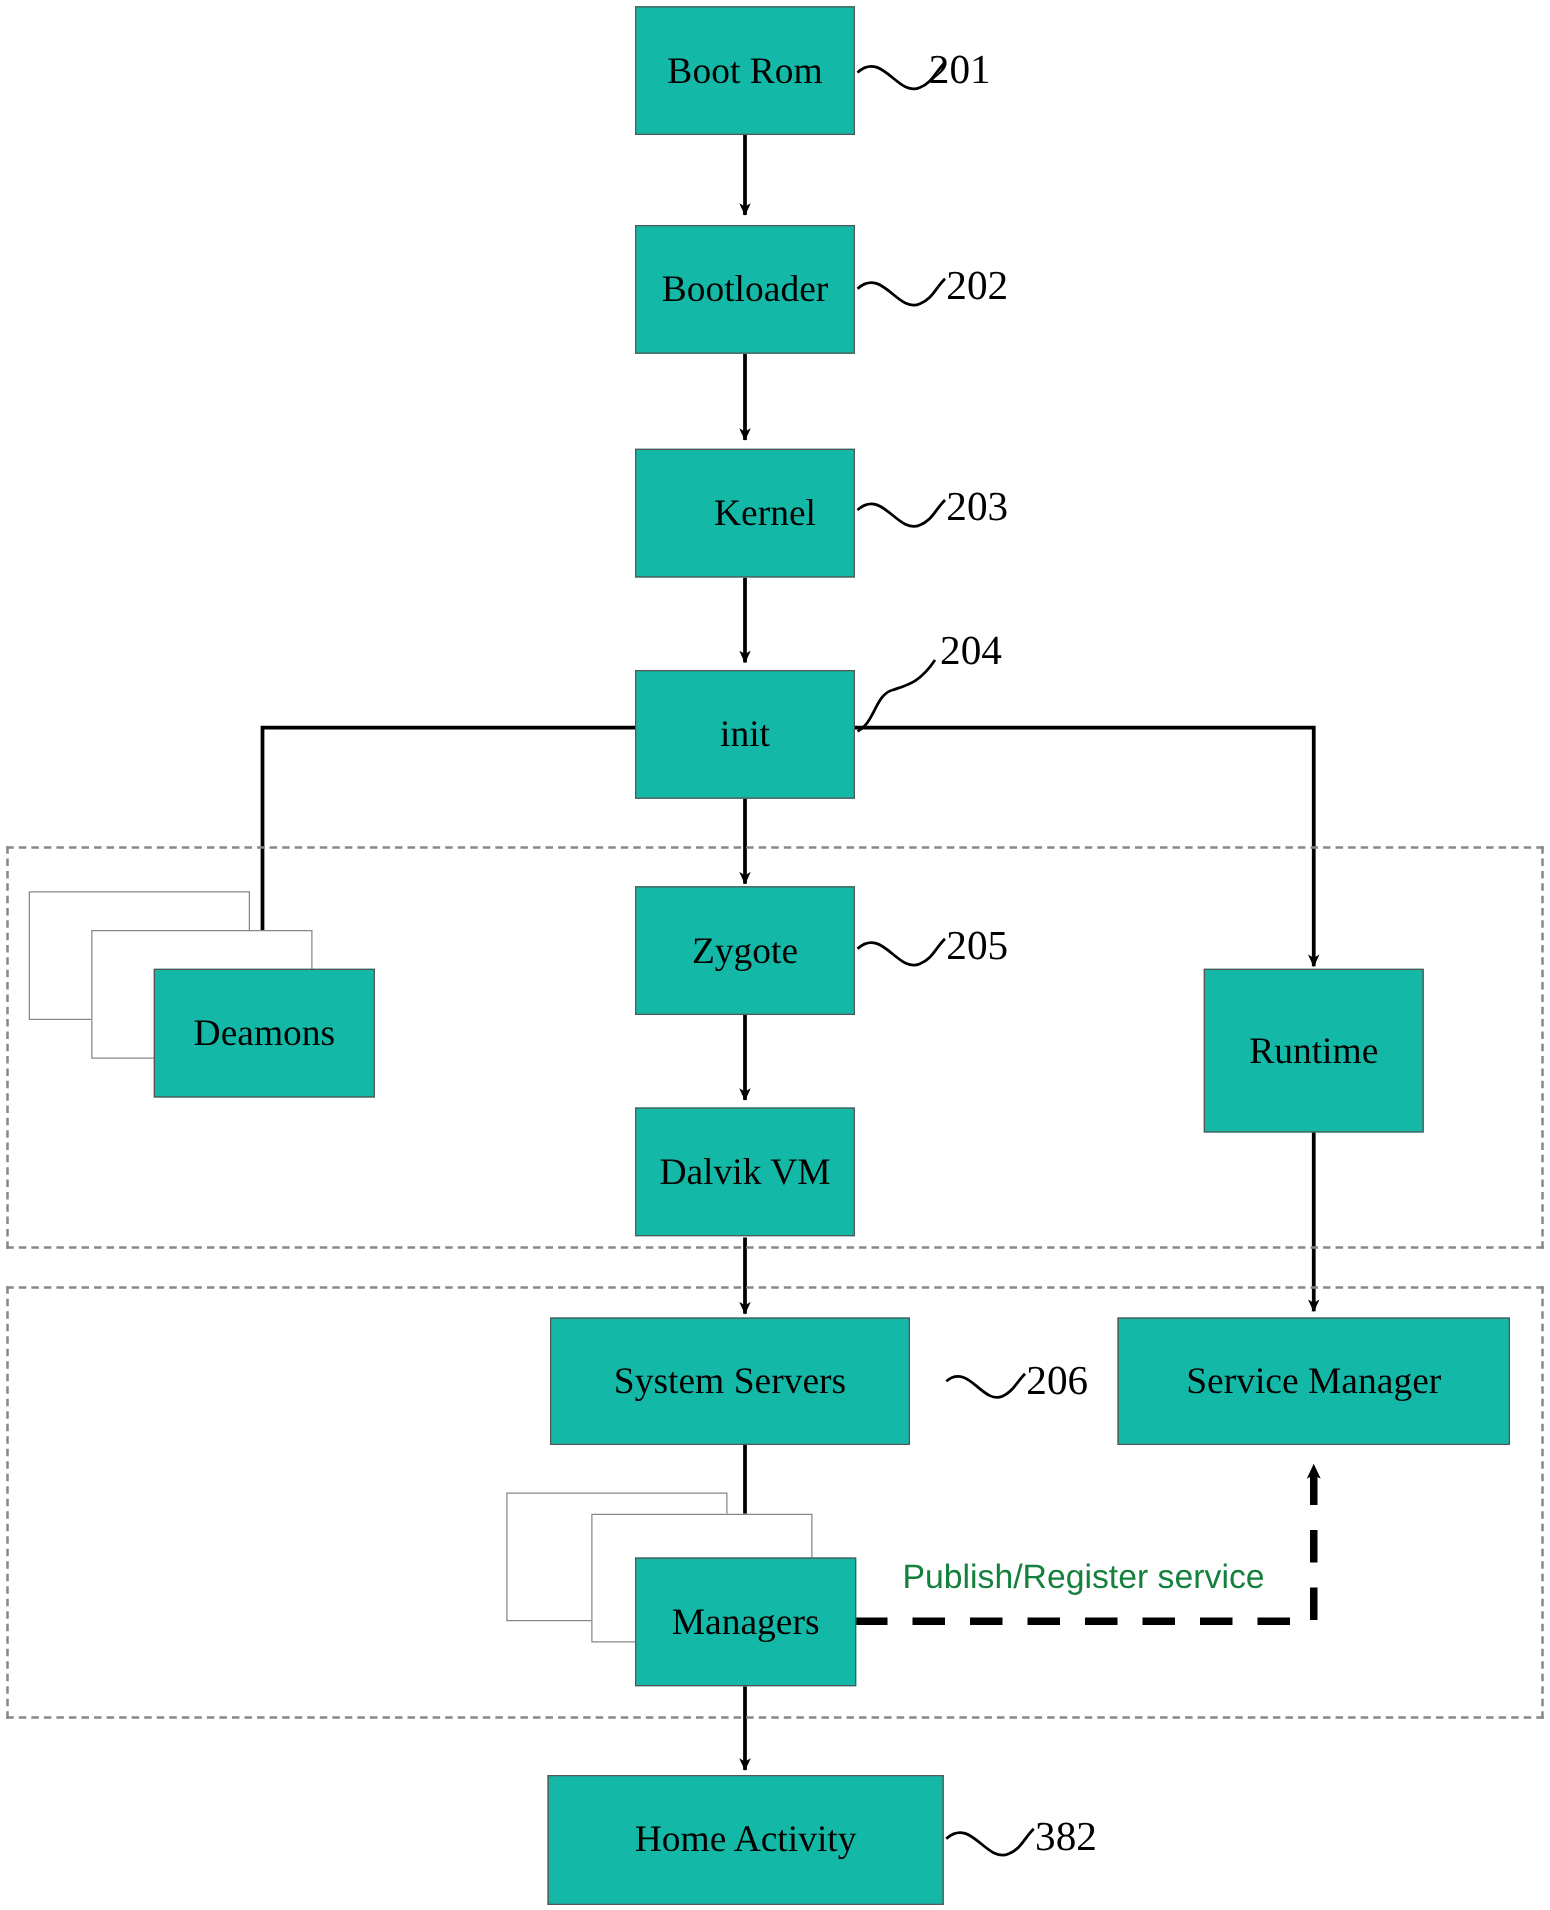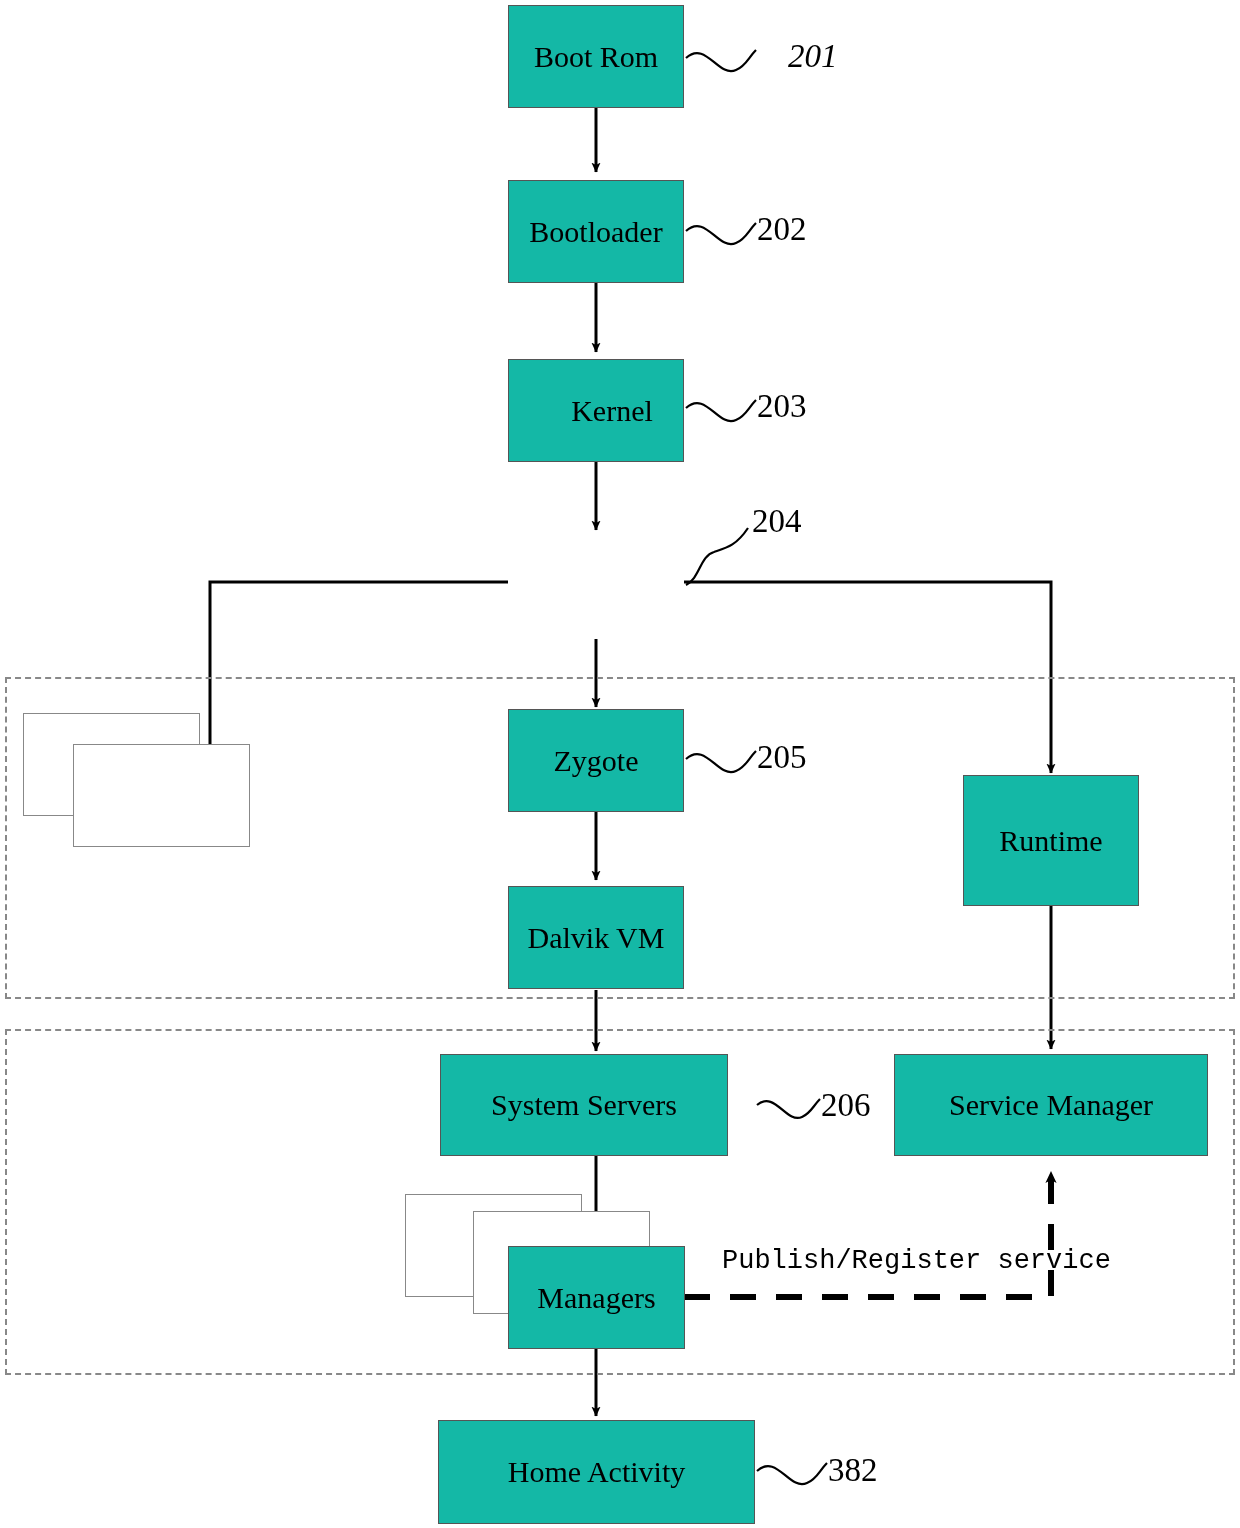--- a/index.html
+++ b/index.html
@@ -51,22 +51,22 @@
     position: absolute;
     color: #000000;
     font-family: "Liberation Serif", "DejaVu Serif", serif;
     font-size: 33px;
     line-height: 1;
     white-space: nowrap;
     z-index: 6;
   }
   .edge-label {
     position: absolute;
-    color: #000000;
-    font-family: Liberation Mono, monospace;
+    color: #15803d;
+    font-family: Liberation Sans, sans-serif;
     font-size: 27px;
     line-height: 1;
     white-space: nowrap;
     z-index: 6;
   }
   .group-frame {
     position: absolute;
     box-sizing: border-box;
     border: 2px dashed #888888;
     background: transparent;
@@ -140,21 +140,27 @@
   </div>
 
   <div class="node-box" style="left:508px; top:180px; width:176px; height:103px;">
     <span>Bootloader</span>
   </div>
 
   <div class="node-box" style="left:508px; top:359px; width:176px; height:103px;padding-left:32px;">
     <span>Kernel</span>
   </div>
 
+  <div class="node-box" style="left:508px; top:536px; width:176px; height:103px;">
+    <span>init</span>
+  </div>
 
+  <div class="node-box" style="left:123px; top:775px; width:177px; height:103px;">
+    <span>Deamons</span>
+  </div>
 
   <div class="node-box" style="left:508px; top:709px; width:176px; height:103px;">
     <span>Zygote</span>
   </div>
 
   <div class="node-box" style="left:508px; top:886px; width:176px; height:103px;">
     <span>Dalvik VM</span>
   </div>
 
   <div class="node-box" style="left:963px; top:775px; width:176px; height:131px;">
@@ -170,21 +176,21 @@
   </div>
 
   <div class="node-box" style="left:508px; top:1246px; width:177px; height:103px;">
     <span>Managers</span>
   </div>
 
   <div class="node-box" style="left:438px; top:1420px; width:317px; height:104px;">
     <span>Home Activity</span>
   </div>
 
-  <div class="ref-label" style="left:788px; top:40px;font-style:italic;">201</div>
+  <div class="ref-label" style="left:743px; top:40px;">201</div>
   <div class="ref-label" style="left:757px; top:213px;">202</div>
   <div class="ref-label" style="left:757px; top:390px;">203</div>
   <div class="ref-label" style="left:752px; top:505px;">204</div>
   <div class="ref-label" style="left:757px; top:741px;">205</div>
   <div class="ref-label" style="left:821px; top:1089px;">206</div>
   <div class="ref-label" style="left:828px; top:1454px;">382</div>
 
   <div class="edge-label" style="left:722px; top:1248px;">Publish/Register service</div>
 
 </div>

